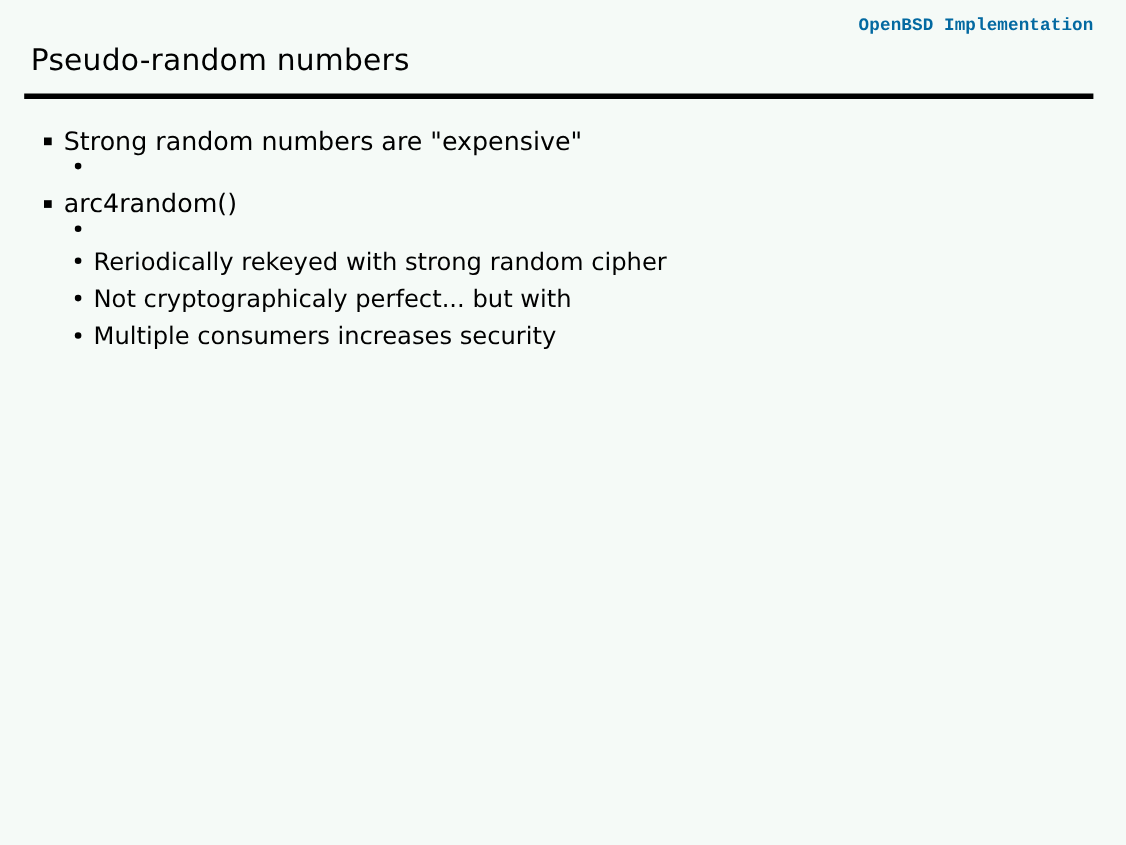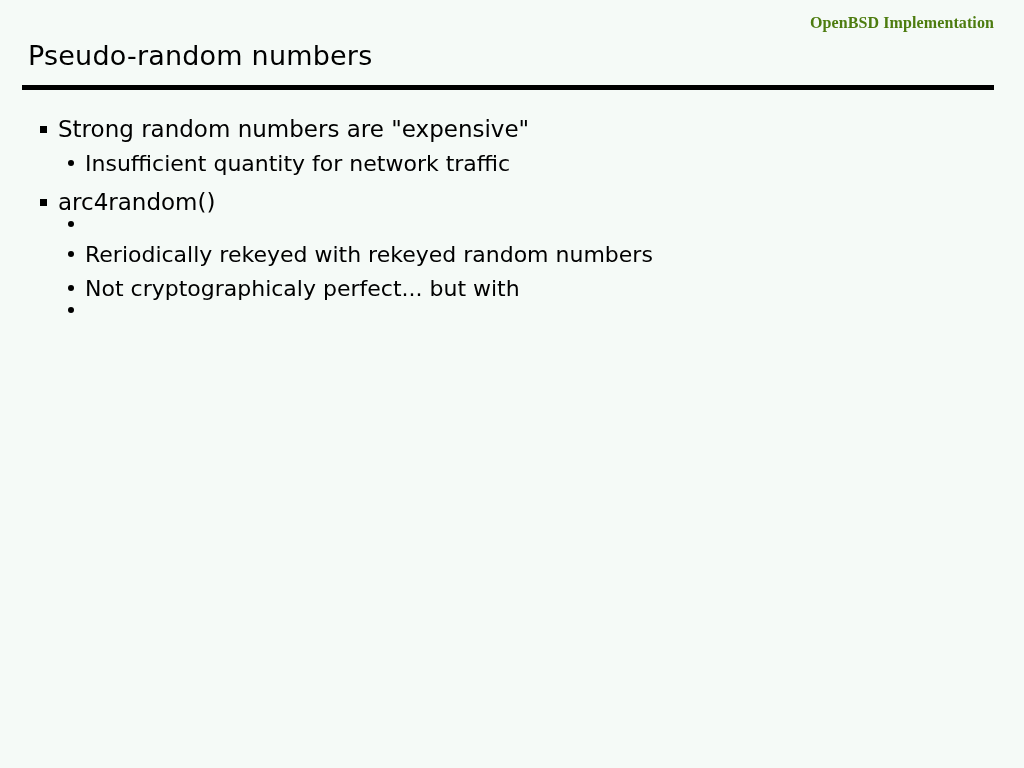--- a/index.html
+++ b/index.html
@@ -19,22 +19,22 @@
     height: 768px;
     background: #f5faf7;
     box-sizing: border-box;
   }
   .header-label {
     position: absolute;
     top: 14px;
     right: 30px;
     font-size: 16px;
     font-weight: bold;
-    color: #4d7c0f;
-    font-family: Liberation Serif, serif;
+    color: #0369a1;
+    font-family: Liberation Mono, monospace;
     letter-spacing: 0.1px;
   }
   .title {
     position: absolute;
     top: 40px;
     left: 28px;
     font-size: 27px;
     color: #000;
     font-family: "DejaVu Sans", sans-serif;
     font-weight: normal;
@@ -118,39 +118,39 @@
 
   <div class="content">
 
     <div class="group">
       <div class="l1">
         <span class="bullet-sq"></span>
         <span class="text">Strong random numbers are "expensive"</span>
       </div>
       <div class="l2">
         <span class="bullet-dot"></span>
-        <span class="text">Insufficient quantity for network traffic</span>
       </div>
     </div>
 
     <div class="group">
       <div class="l1">
         <span class="bullet-sq"></span>
         <span class="text">arc4random()</span>
       </div>
       <div class="l2">
         <span class="bullet-dot"></span>
       </div>
       <div class="l2">
         <span class="bullet-dot"></span>
-        <span class="text">Reriodically rekeyed with rekeyed random numbers</span>
+        <span class="text">Reriodically rekeyed with strong random cipher</span>
       </div>
       <div class="l2">
         <span class="bullet-dot"></span>
         <span class="text">Not cryptographicaly perfect... but with</span>
       </div>
       <div class="l2">
         <span class="bullet-dot"></span>
+        <span class="text">Multiple consumers increases security</span>
       </div>
     </div>
 
   </div>
 </div>
 
 </body></html>

